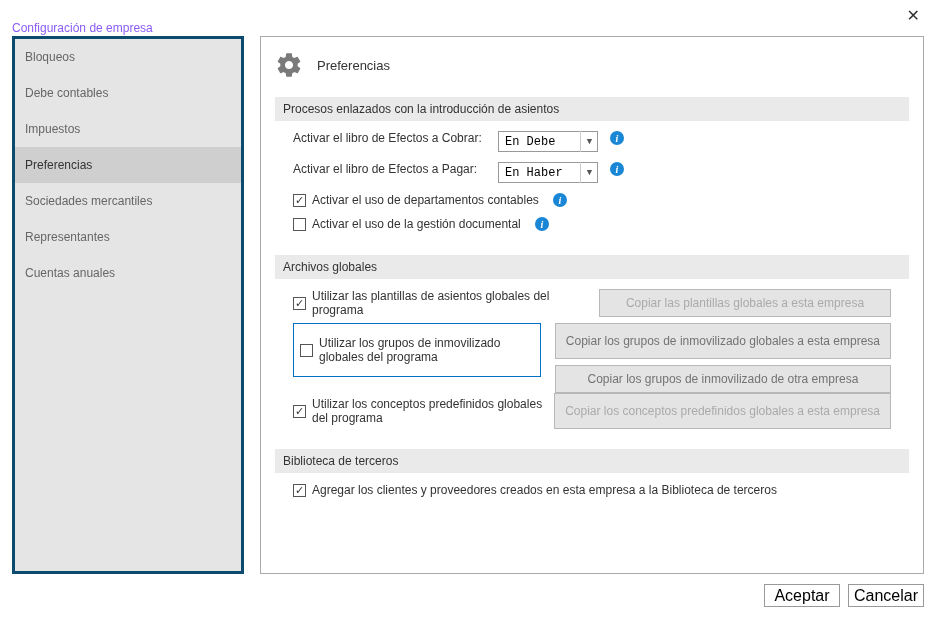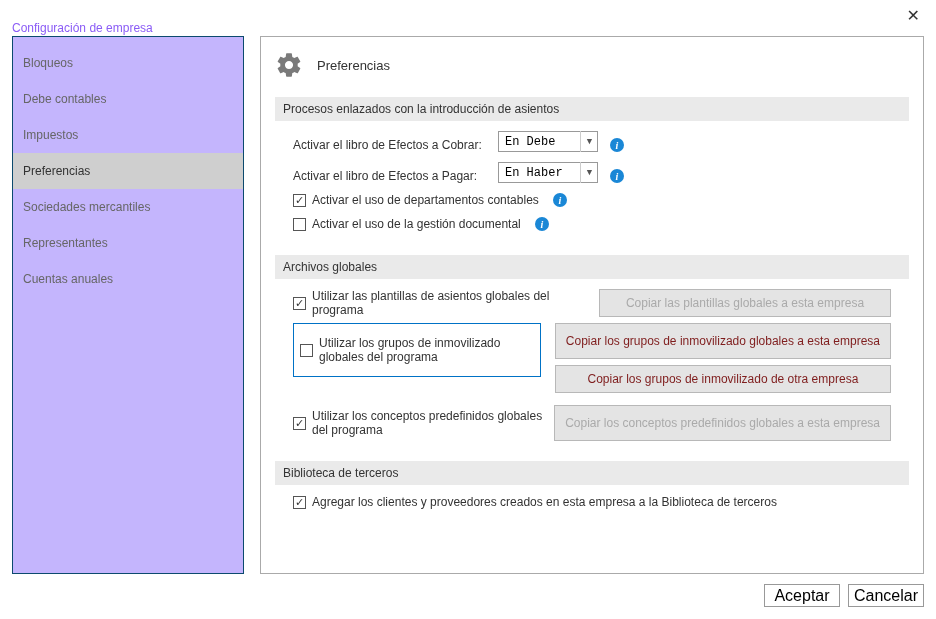--- a/index.html
+++ b/index.html
@@ -22,23 +22,22 @@
     .titlebar .title { font-size: 12px; color: #8b5cf6; margin-top: 26px; }
     .titlebar .close { font-size: 16px; cursor: pointer; padding: 0 4px; }
     .content-wrap {
       display: flex;
       padding: 6px 12px 0 12px;
       gap: 16px;
       height: 544px;
     }
     .sidebar {
       width: 232px;
-      border: 1px solid #0c4a6e;
-      background: #c4b5fd;
-      padding-top: 8px;
+      border: 3px solid #0c4a6e;
+      background: #e5e5e5;
     }
     .sidebar-item {
       padding: 11px 10px;
       color: #666;
       cursor: pointer;
       font-size: 12px;
     }
     .sidebar-item.active {
       background: #cfcfcf;
       color: #333;
@@ -63,21 +62,21 @@
     .section-header {
       background: #eaeaea;
       padding: 5px 8px;
       font-size: 12px;
       color: #333;
       margin-bottom: 10px;
     }
     .section-body { padding: 0 18px 14px 18px; }
     .form-row {
       display: flex;
-      align-items: flex-end;
+      align-items: flex-start;
       margin-bottom: 10px;
     }
     .form-label {
       width: 205px;
       font-size: 12px;
       color: #333;
     }
     .select-holder {
       position: relative;
       width: 100px;
@@ -154,21 +153,21 @@
       display: flex;
       align-items: center;
       gap: 6px;
       margin-bottom: 6px;
       margin-right: 6px;
     }
     .btn {
       background: #e4e4e4;
       border: 1px solid #b8b8b8;
       font-size: 12px;
-      color: #7f1d1d;
+      color: #737373;
       padding: 6px 10px;
       cursor: pointer;
       font-family: inherit;
       text-align: center;
       min-width: 292px;
       min-height: 28px;
       display: flex;
       align-items: center;
       justify-content: center;
     }
@@ -179,21 +178,20 @@
     .btn-stack {
       display: flex;
       flex-direction: column;
       gap: 6px;
     }
     .multi-row {
       display: flex;
       align-items: flex-start;
       justify-content: flex-start;
       gap: 8px;
-      margin-bottom: 12px;
     }
     .footer {
       display: flex;
       justify-content: flex-end;
       gap: 8px;
       padding: 10px 12px 0 12px;
     }
     .footer-btn {
       min-width: 76px;
       height: 23px;

